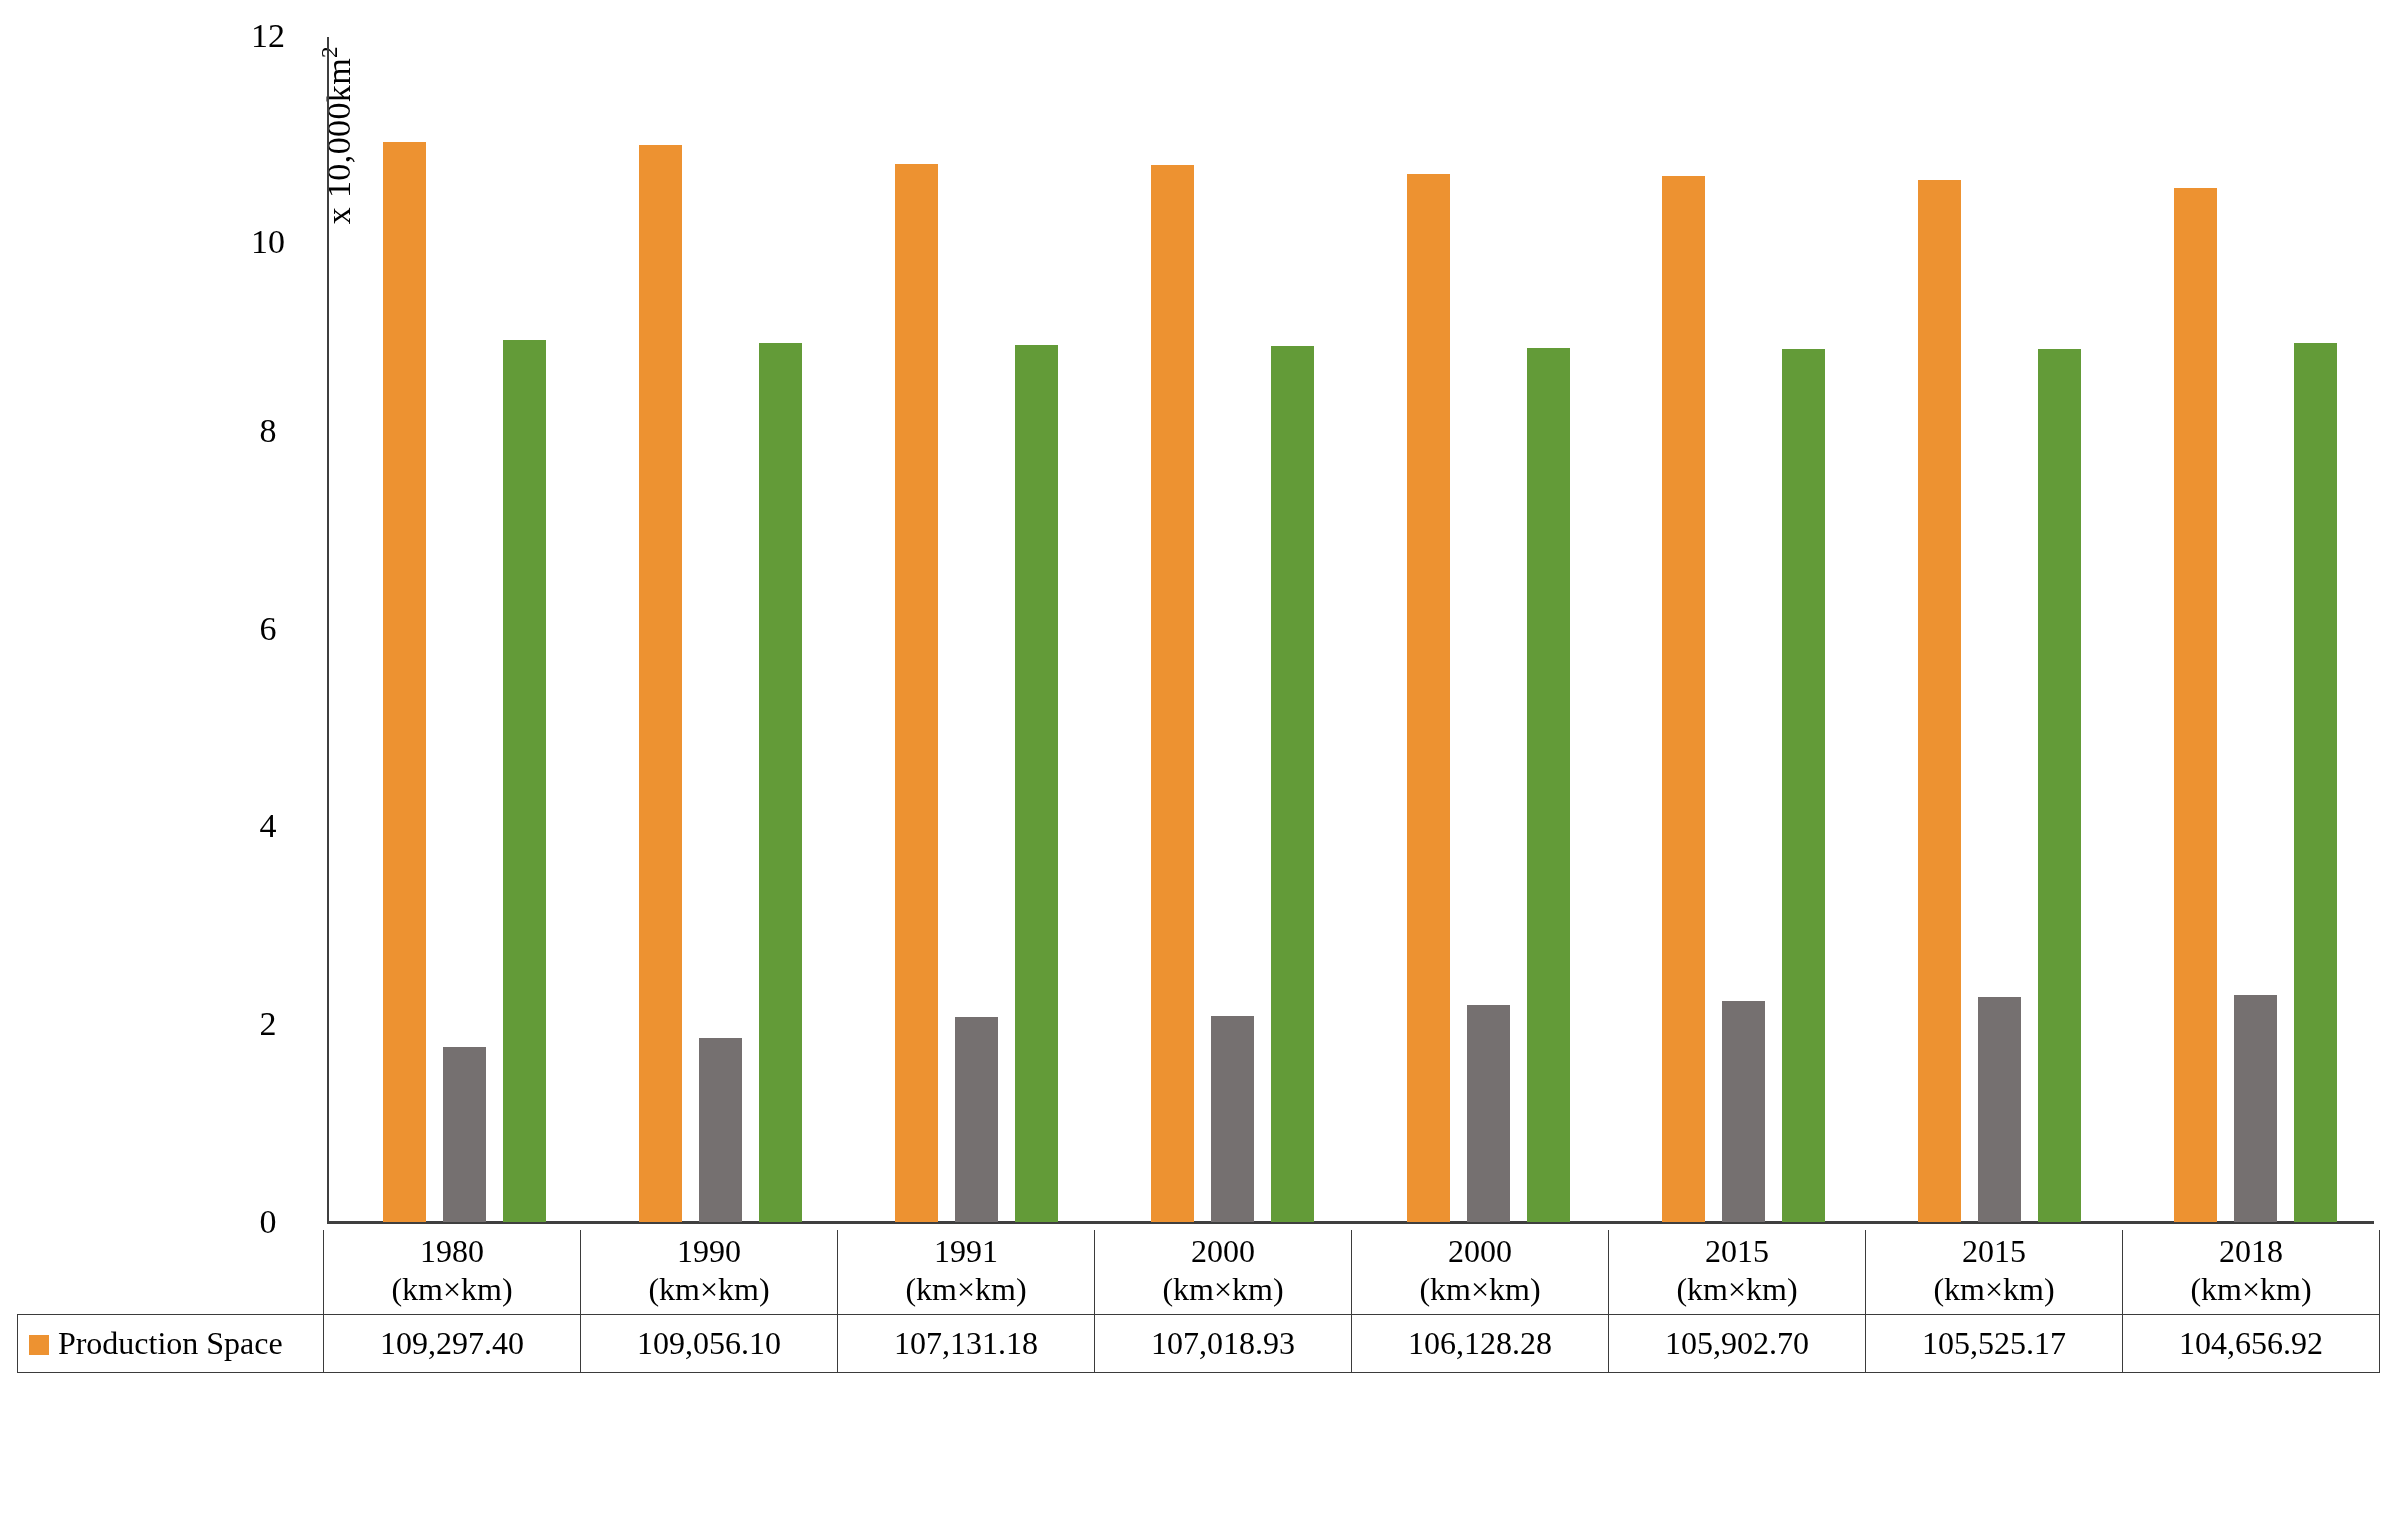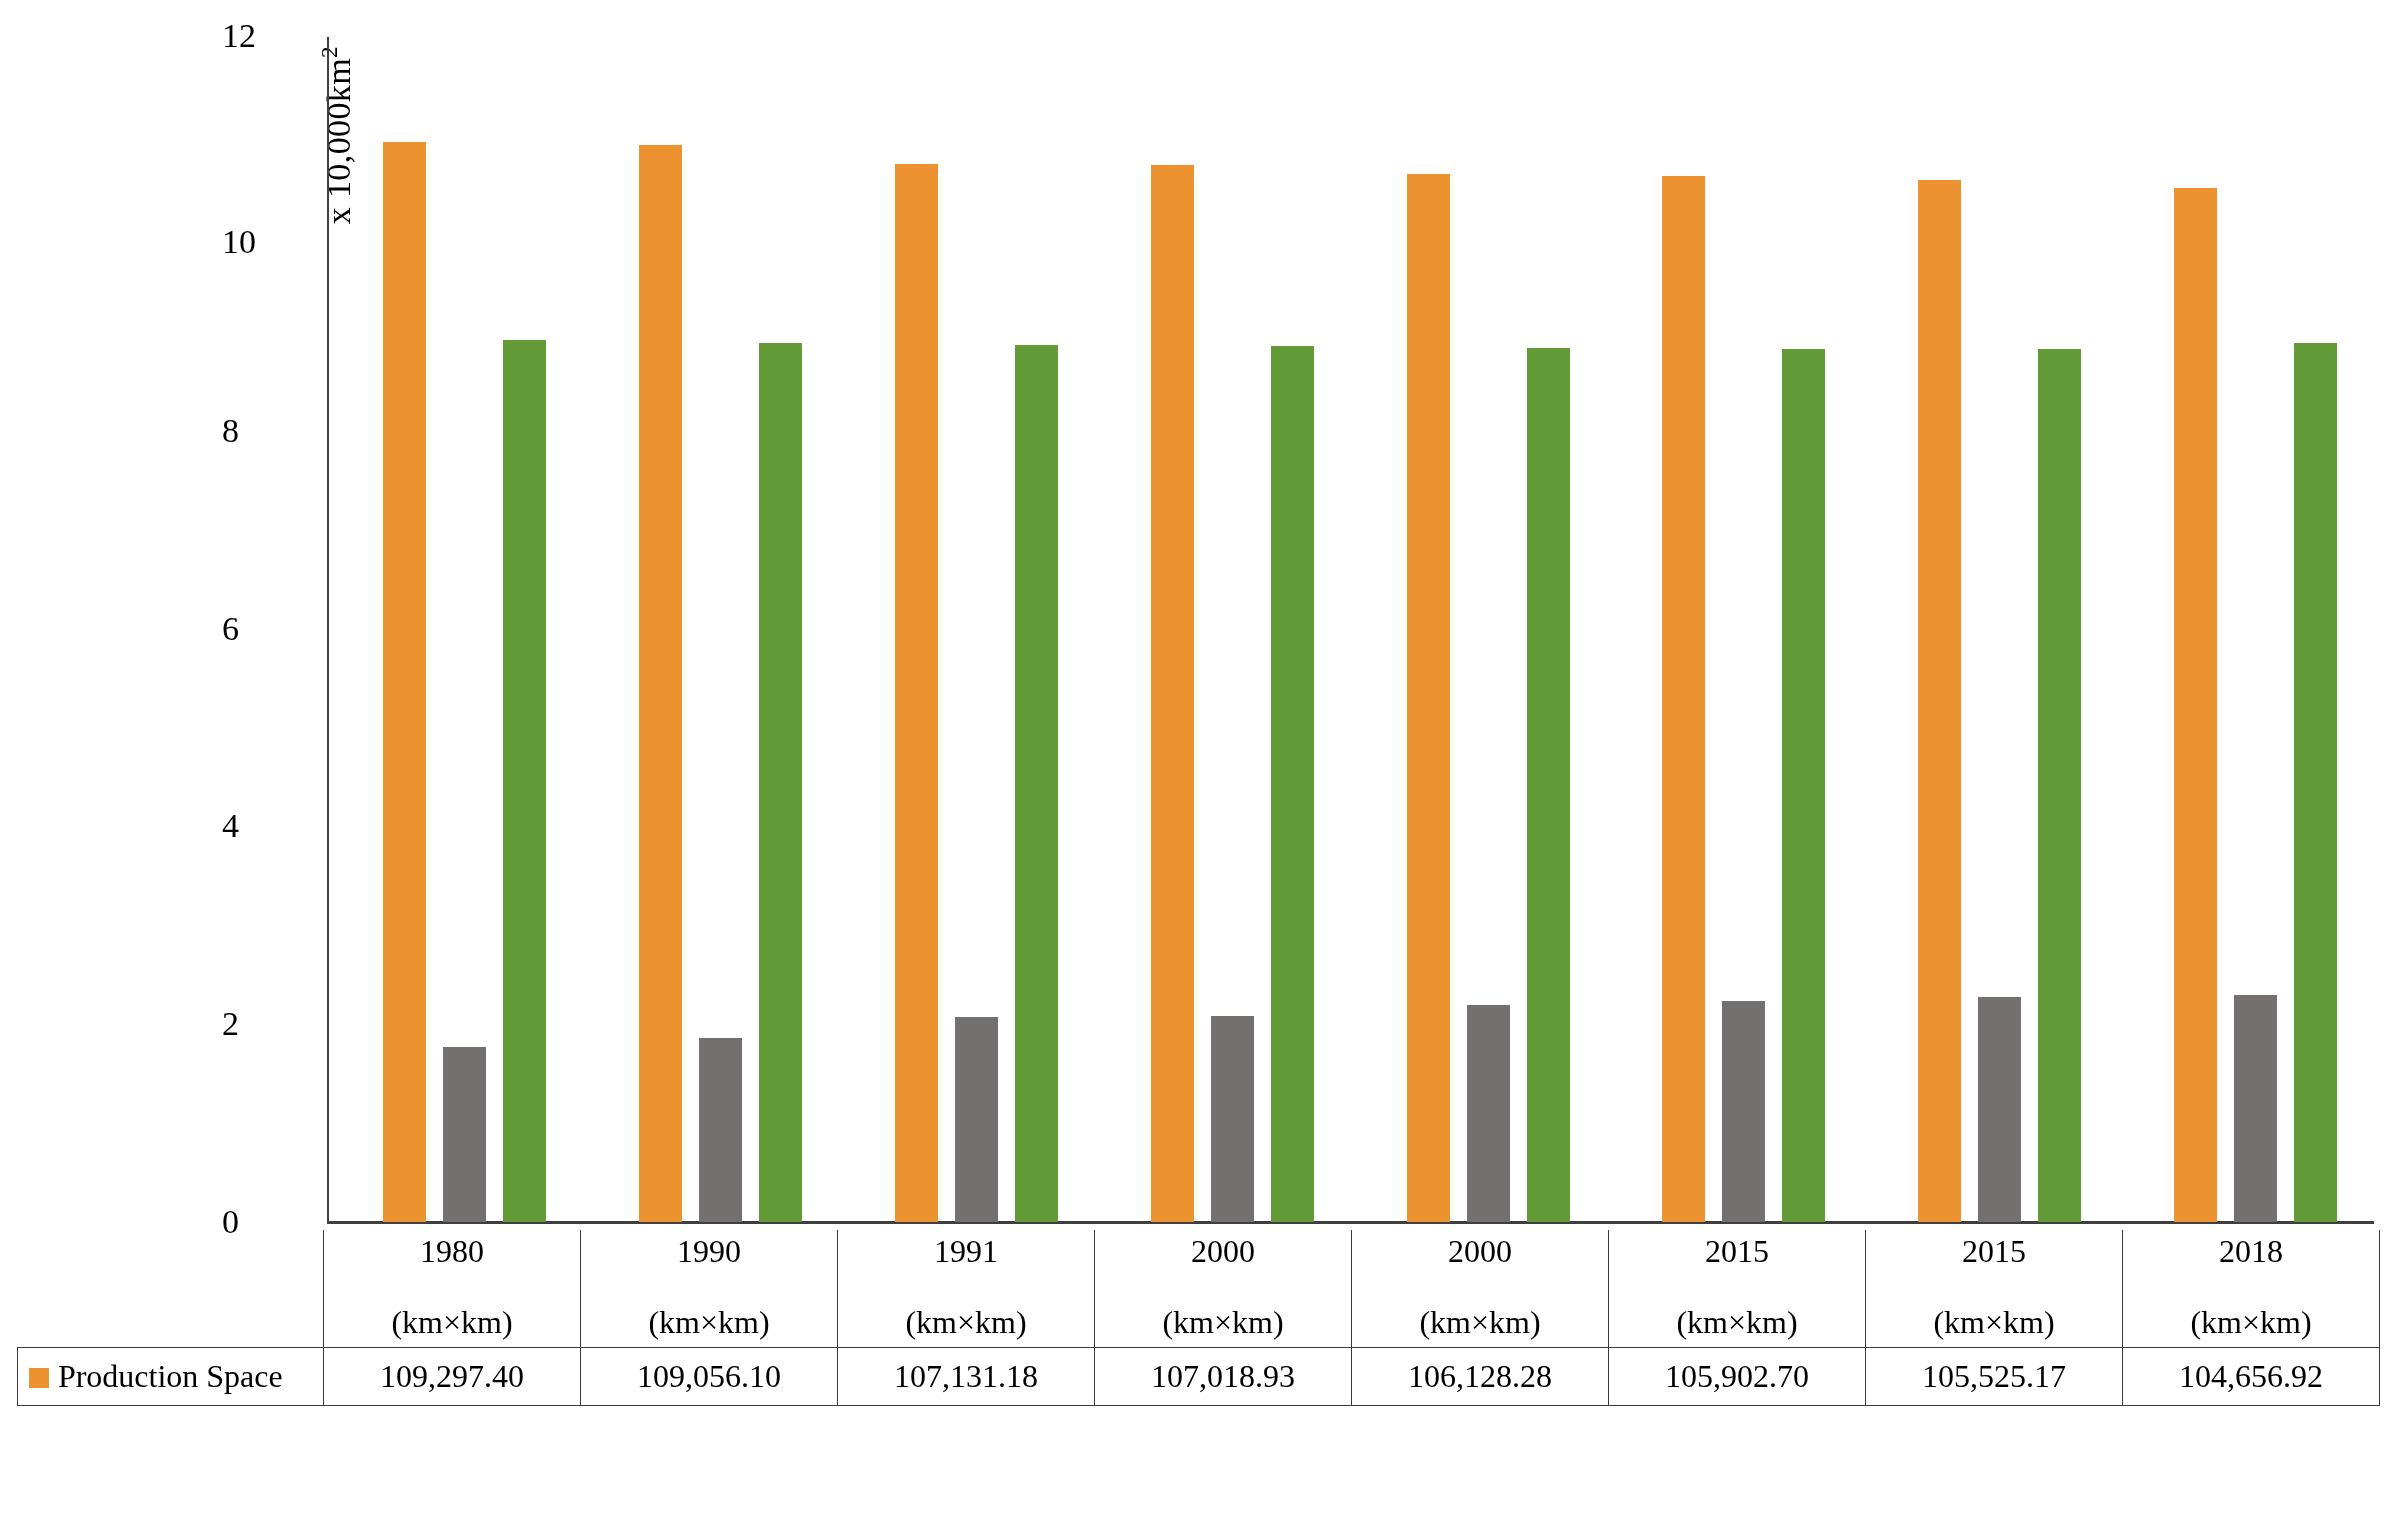--- a/index.html
+++ b/index.html
@@ -26,21 +26,21 @@
     transform:rotate(-90deg);
     transform-origin:center center;
     white-space:nowrap;
     letter-spacing:0.4px;
   }
   .ylabel sup{font-size:23px;vertical-align:super;}
 
   .ytick{
     position:absolute;
     width:92px;
-    text-align:left;
+    text-align:center;
     font-size:34px;
     line-height:34px;
   }
   .axis-line{
     position:absolute;
     left:327px;top:37px;
     width:2.3px;height:1187px;
     background:#3f3f3f;
   }
   .base-line{
@@ -92,21 +92,21 @@
   }
   .yearhead{
     border-top:none !important;
     border-bottom:none !important;
     height:auto !important;
     padding:1.5px 0 6.1px 0 !important;
     line-height:38px;
     font-size:33px;
   }
   .yearhead .yr{display:block;}
-  .yearhead .unit{display:block;margin-top:33px;}
+  .yearhead .unit{display:block;}
   .rowlabel{
     text-align:left !important;
     padding-left:10.7px !important;
     white-space:nowrap;
     font-size:32px;
   }
   .swatch{
     display:inline-block;
     width:20px;height:20px;
     margin-right:9.2px;

